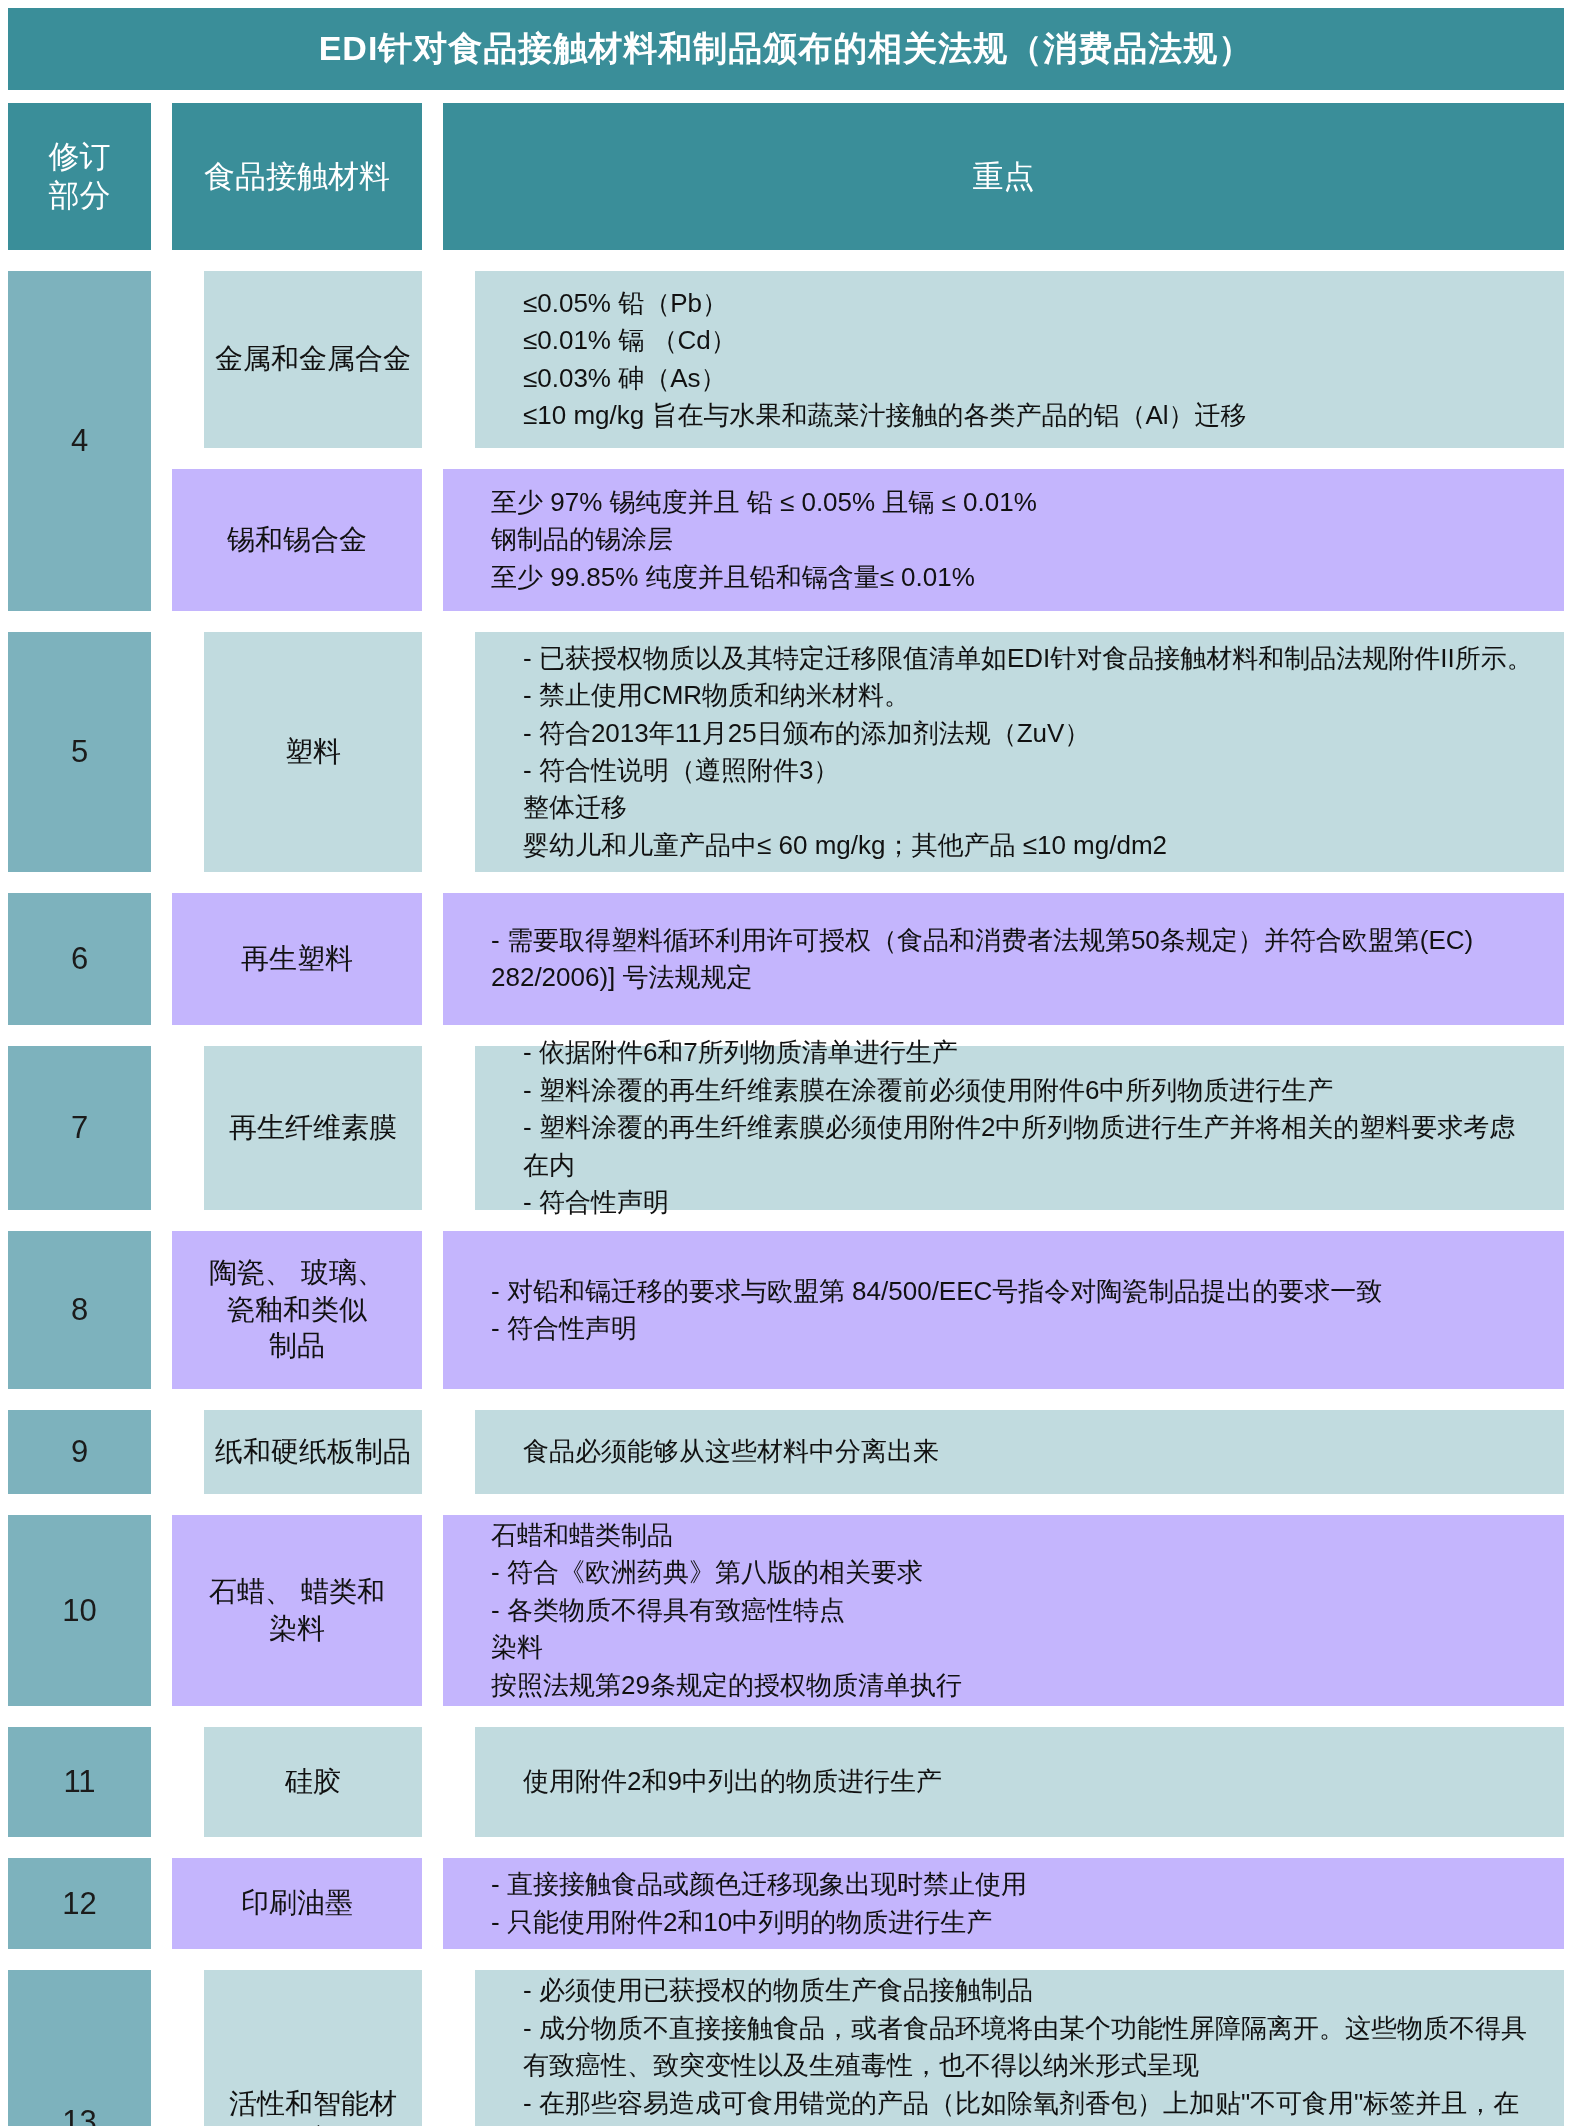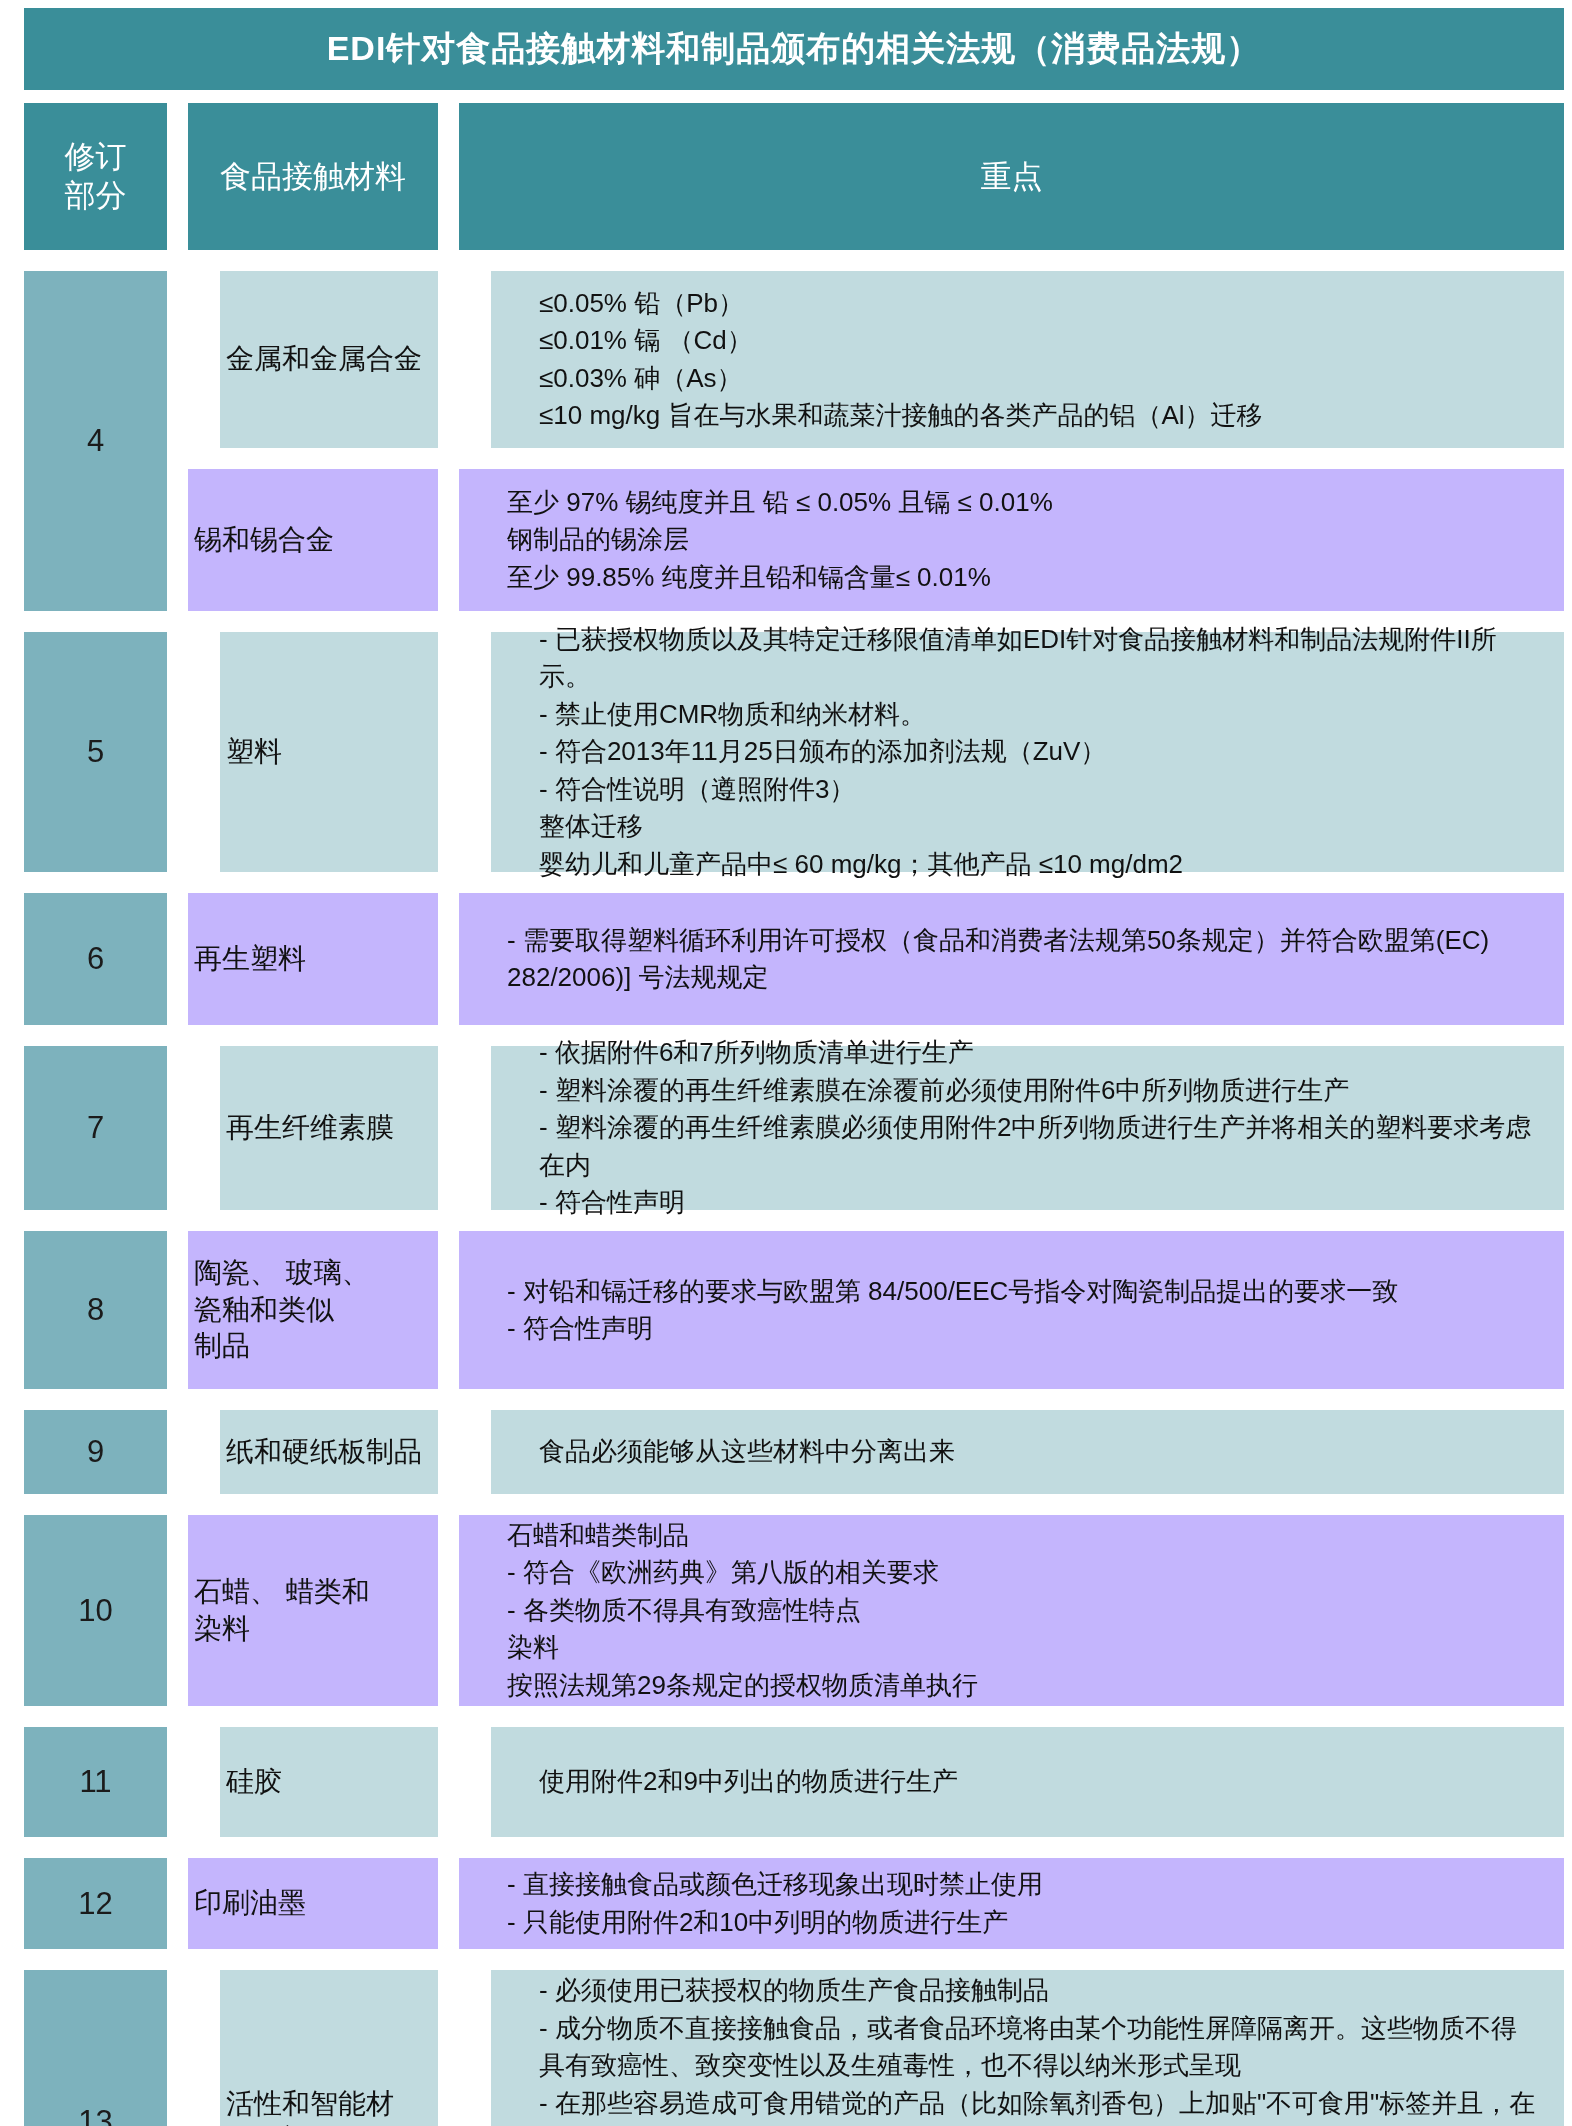--- a/index.html
+++ b/index.html
@@ -1,19 +1,19 @@
 <!DOCTYPE html>
 <html><head>
 <meta charset="utf-8">
 <style>
   html,body { margin:0; padding:0; background:#ffffff; }
   .page {
     width:1572px; height:2126px;
     box-sizing:border-box;
-    padding:8px 8px 6px 24px;
+    padding:8px 8px 6px 8px;
     background:#ffffff;
     font-family:"Liberation Sans","DejaVu Sans",sans-serif;
     overflow:hidden;
   }
   .title-bar {
     height:82px;
     background:#3a8e99;
     color:#ffffff;
     display:flex; align-items:center; justify-content:center;
     font-size:34px; font-weight:bold;
@@ -33,21 +33,21 @@
     text-align:center;
     font-size:31px;
   }
   .th.c1 { padding:0 26px; line-height:1.25; }
   .num {
     background:#7db2bd; color:#1b1b1b;
     display:flex; align-items:center; justify-content:center;
     font-size:31px;
   }
   .mat {
-    display:flex; flex-direction:column; align-items:flex-start; justify-content:center;
+    display:flex; flex-direction:column; align-items:center; justify-content:center;
     text-align:center;
     font-size:28px; color:#111111;
     line-height:1.3;
     padding:4px 6px;
   }
   .cont {
     display:flex; flex-direction:column; justify-content:center;
     font-size:26px; color:#111111;
     line-height:1.44;
     padding:8px 24px 8px 48px;

